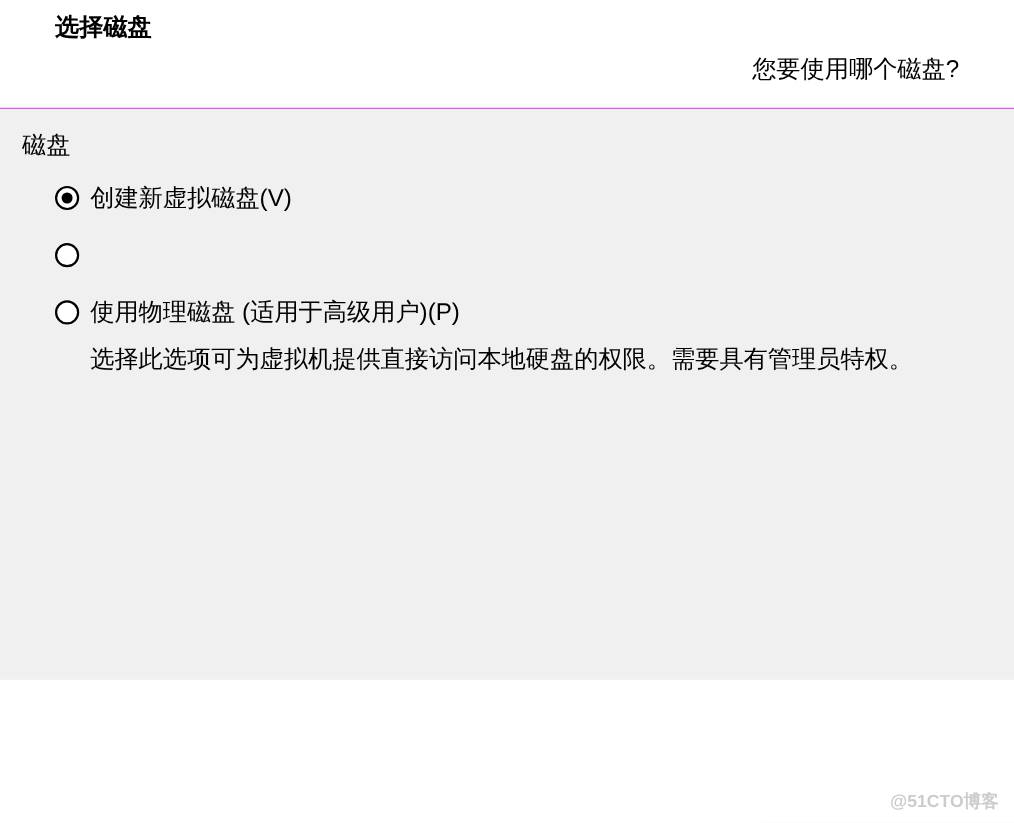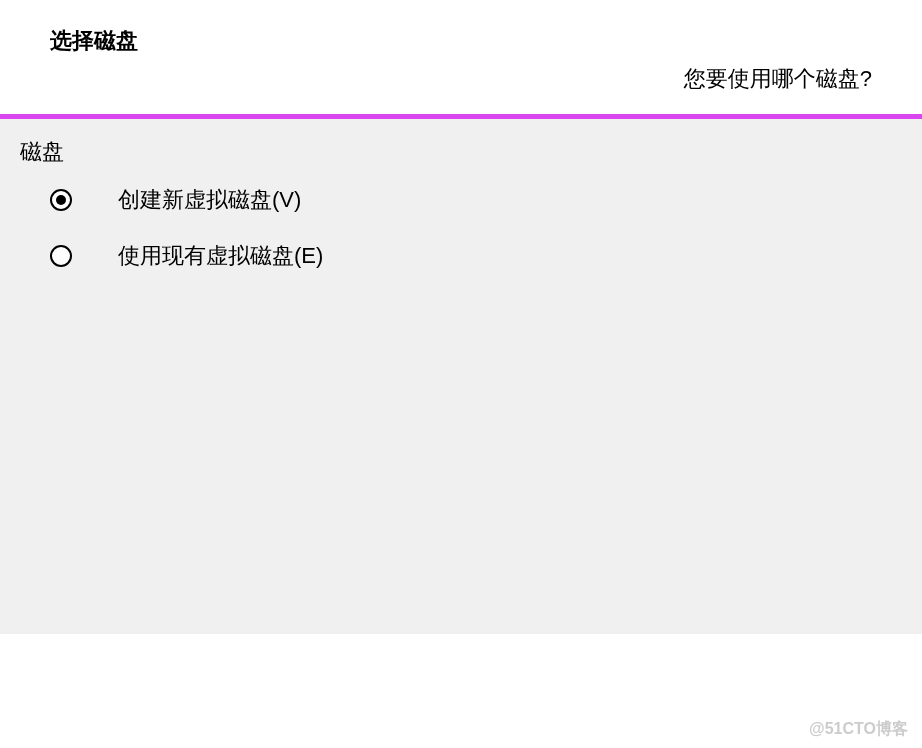--- a/index.html
+++ b/index.html
@@ -8,58 +8,57 @@
       box-sizing: border-box;
     }
     body {
       font-family: "Microsoft YaHei", "SimSun", sans-serif;
       background: #ffffff;
       width: 922px;
       height: 748px;
       position: relative;
     }
     .header {
-      padding: 26px 50px 20px 50px;
+      padding: 10px 50px 20px 50px;
       background: #ffffff;
     }
     .page-title {
       font-size: 22px;
       font-weight: bold;
       color: #000000;
       margin-bottom: 8px;
     }
     .page-subtitle {
       font-size: 22px;
       color: #000000;
       padding-left: 48px;
       text-align: right;
     }
     .content-panel {
       background: #f0f0f0;
-      border-top: 5px solid #d946ef;
+      border-top: 1px solid #d946ef;
       min-height: 520px;
       padding: 18px 4px 50px 20px;
     }
     .group-label {
       font-size: 22px;
       color: #000000;
       margin-bottom: 18px;
     }
     .radio-group {
       padding-left: 30px;
     }
     .radio-option {
       margin-bottom: 26px;
     }
     .radio-row {
       display: flex;
       align-items: center;
       cursor: pointer;
       margin-bottom: 10px;
-      gap: 36px;
     }
     .radio-circle {
       width: 22px;
       height: 22px;
       border: 2px solid #000000;
       border-radius: 50%;
       margin-right: 10px;
       flex-shrink: 0;
       display: flex;
       align-items: center;
@@ -110,23 +109,27 @@
     <div class="radio-option">
       <div class="radio-row">
         <span class="radio-circle selected"></span>
         <span class="radio-label">创建新虚拟磁盘(V)</span>
       </div>
     </div>
 
     <div class="radio-option">
       <div class="radio-row">
         <span class="radio-circle"></span>
-        <span class="radio-label">使用现有虚拟磁盘(E)</span>
       </div>
     </div>
 
     <div class="radio-option">
+      <div class="radio-row">
+        <span class="radio-circle"></span>
+        <span class="radio-label">使用物理磁盘 (适用于高级用户)(P)</span>
+      </div>
+      <div class="radio-description">选择此选项可为虚拟机提供直接访问本地硬盘的权限。需要具有管理员特权。</div>
     </div>
 
   </div>
 </div>
 
 <div class="watermark">@51CTO博客</div>
 
 </body></html>

